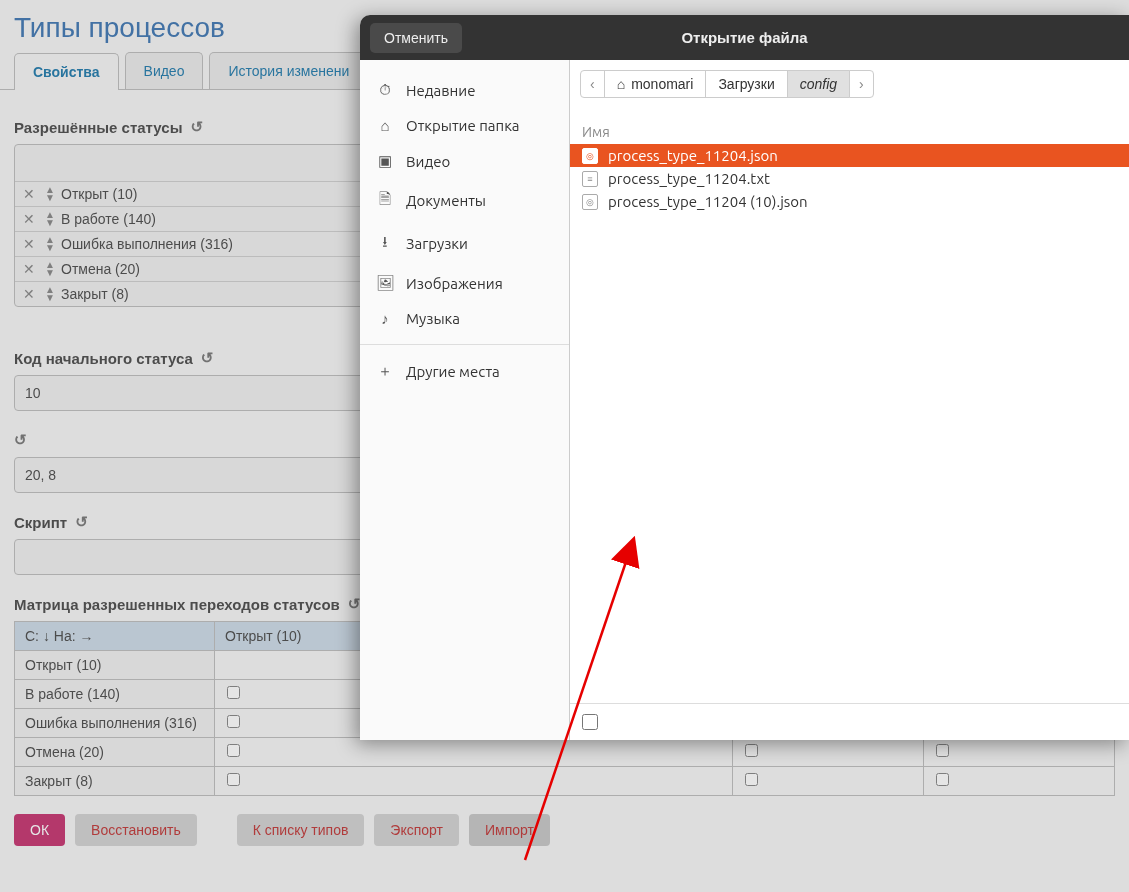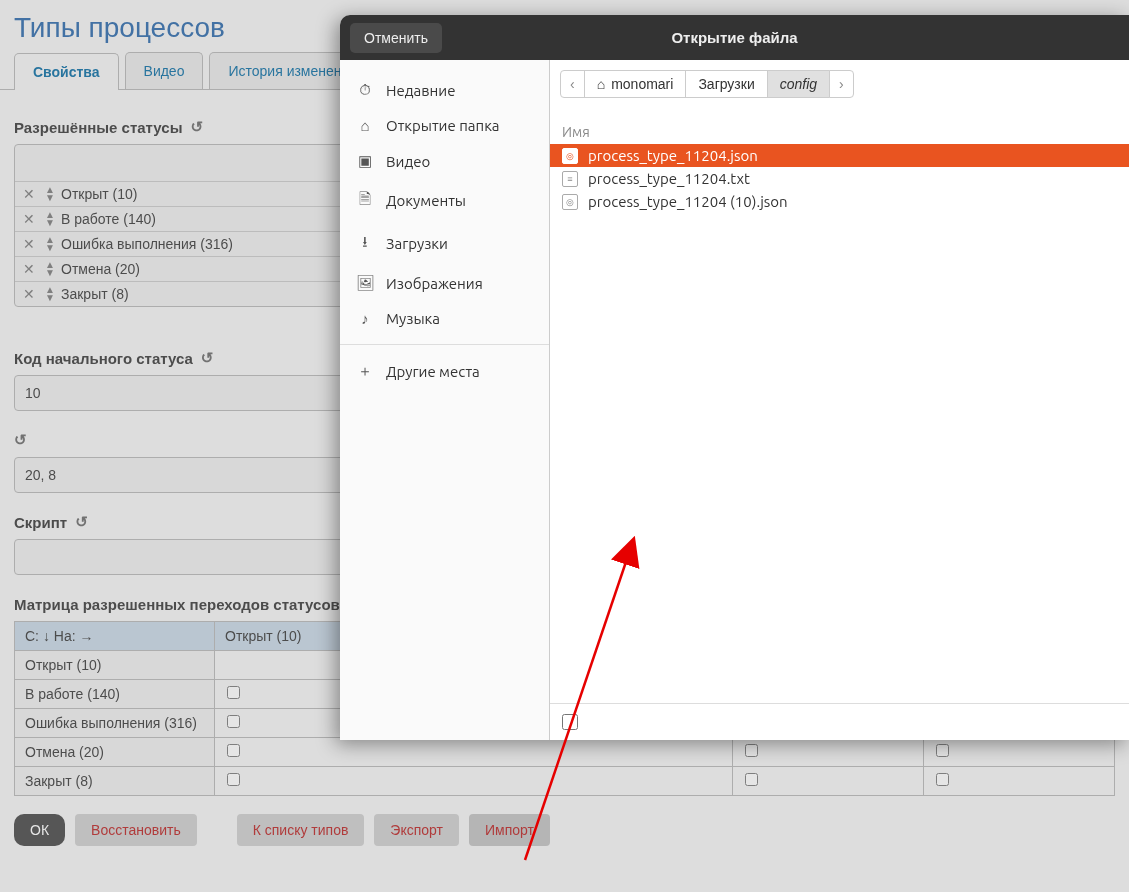--- a/index.html
+++ b/index.html
@@ -113,34 +113,34 @@
   }
   .btn {
     padding: 8px 16px;
     border-radius: 4px;
     border: none;
     font-size: 14px;
     cursor: pointer;
     background: #ccc;
     color: #b91c1c;
   }
-  .btn.primary { background: #404040; color: #fff; border-radius: 10px; }
+  .btn.primary { background: #be185d; color: #fff; }
   .btn-group2 { margin-left: 30px; display: flex; gap: 10px; }
   .btn.hl { background: #bfbfbf; }
   .overlay-dim {
     position: absolute;
     inset: 0;
     background: rgba(150,150,150,0.25);
     pointer-events: none;
   }
   
   .dialog {
     position: absolute;
     top: 15px;
-    left: 340px;
+    left: 360px;
     right: 0;
     height: 725px;
     background: #fff;
     border-top-left-radius: 10px;
     box-shadow: -4px 4px 20px rgba(0,0,0,0.4);
     display: flex;
     flex-direction: column;
     overflow: hidden;
     z-index: 10;
   }

